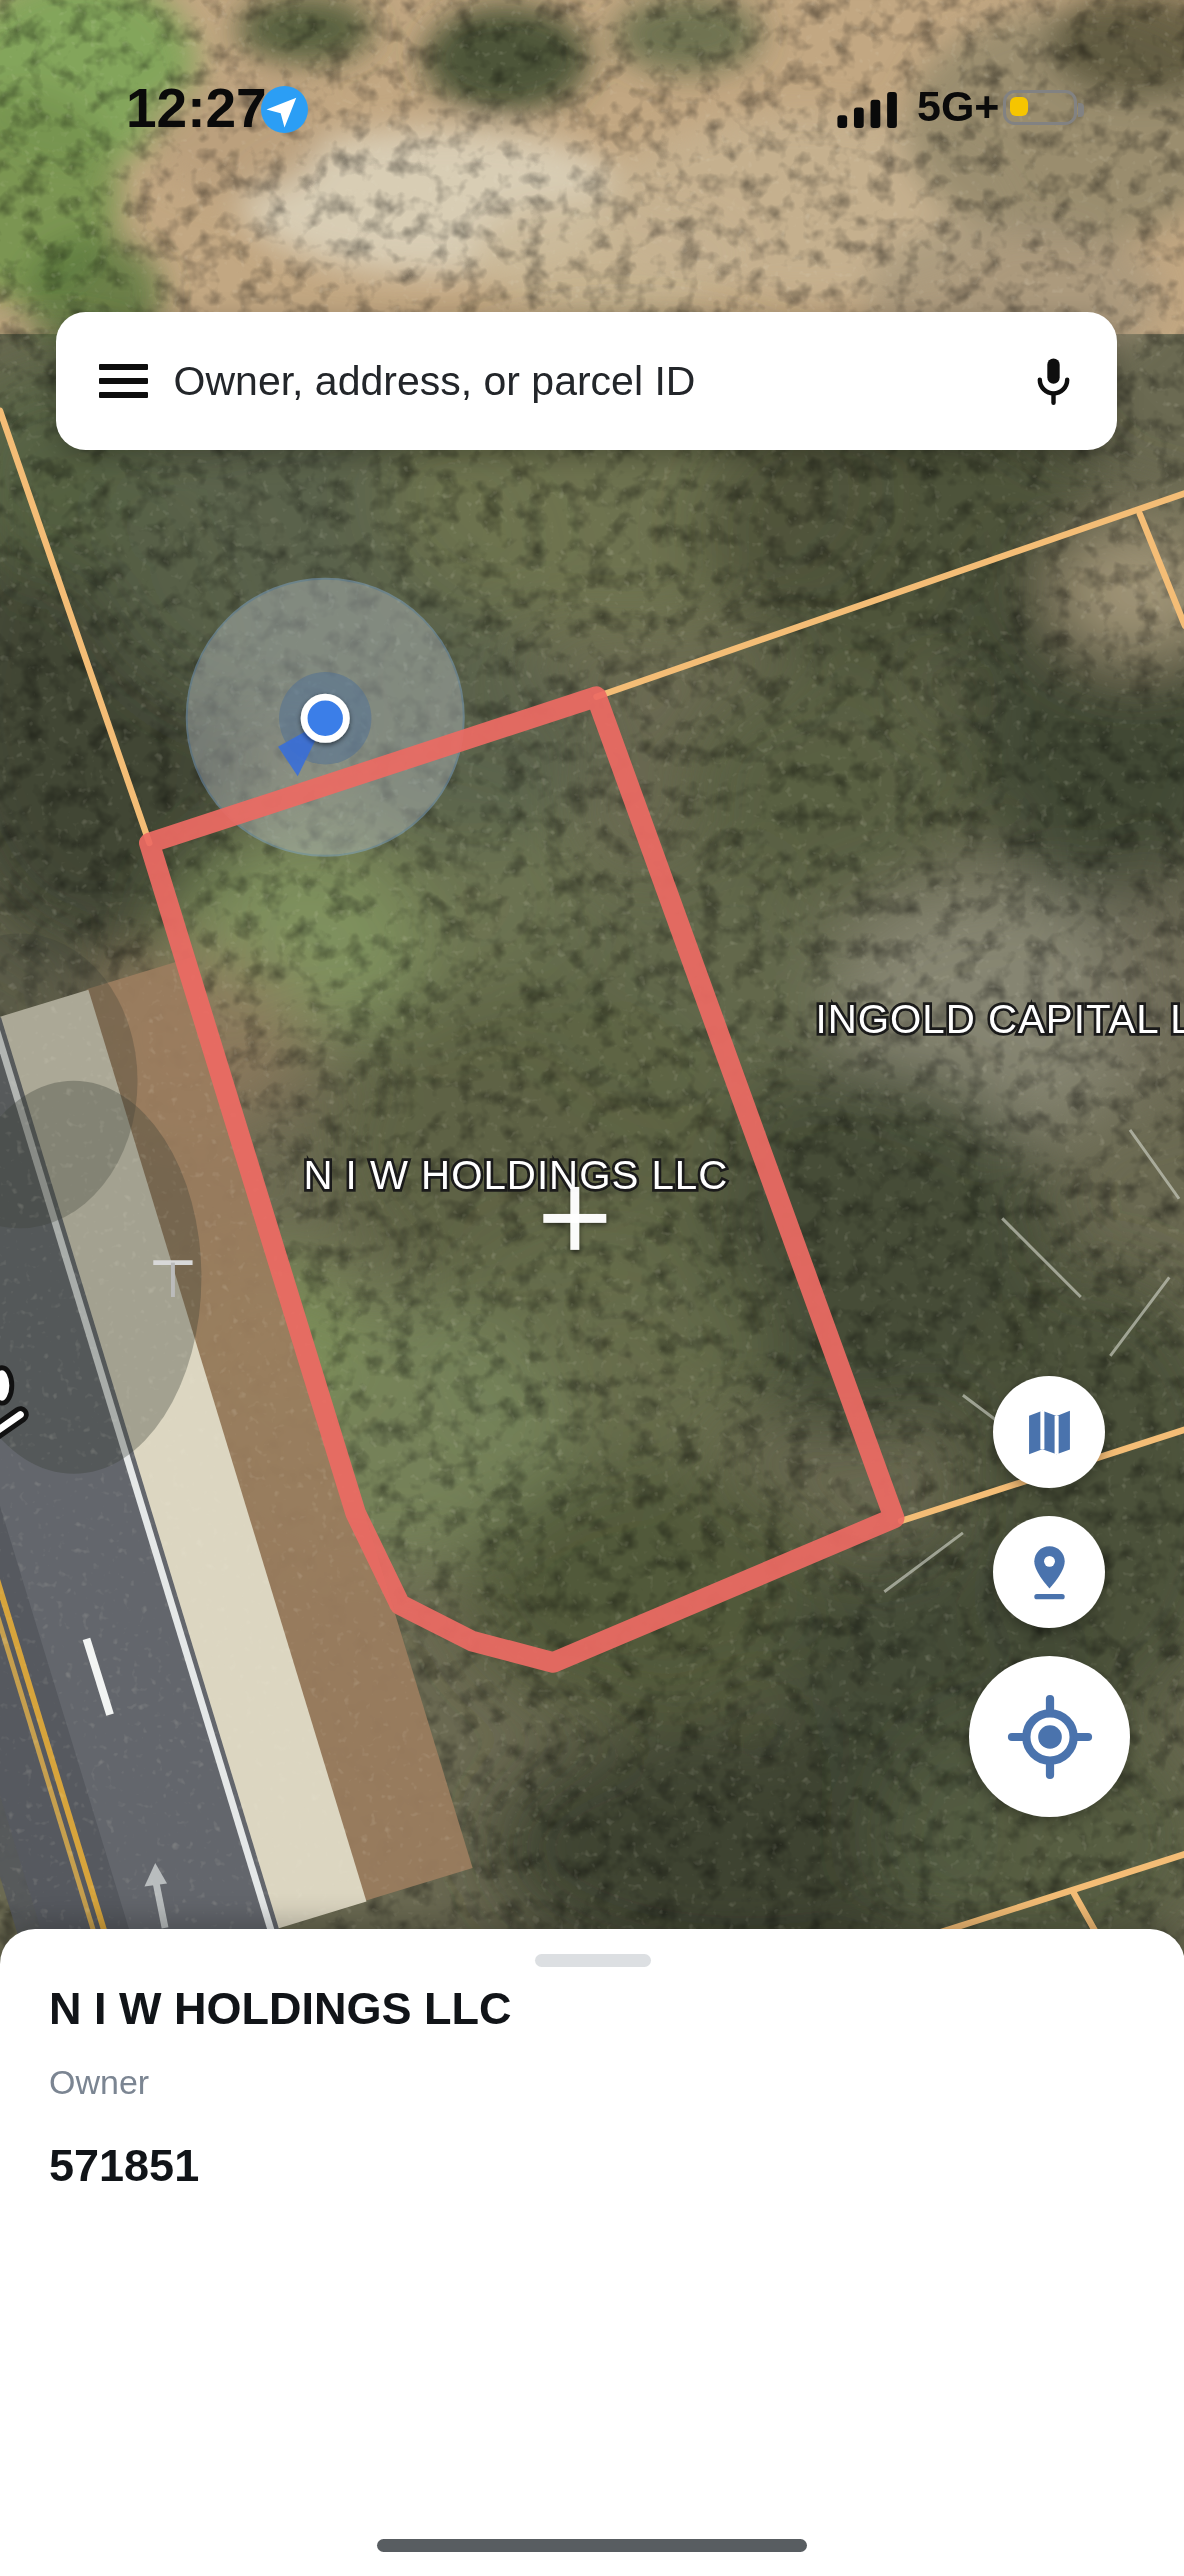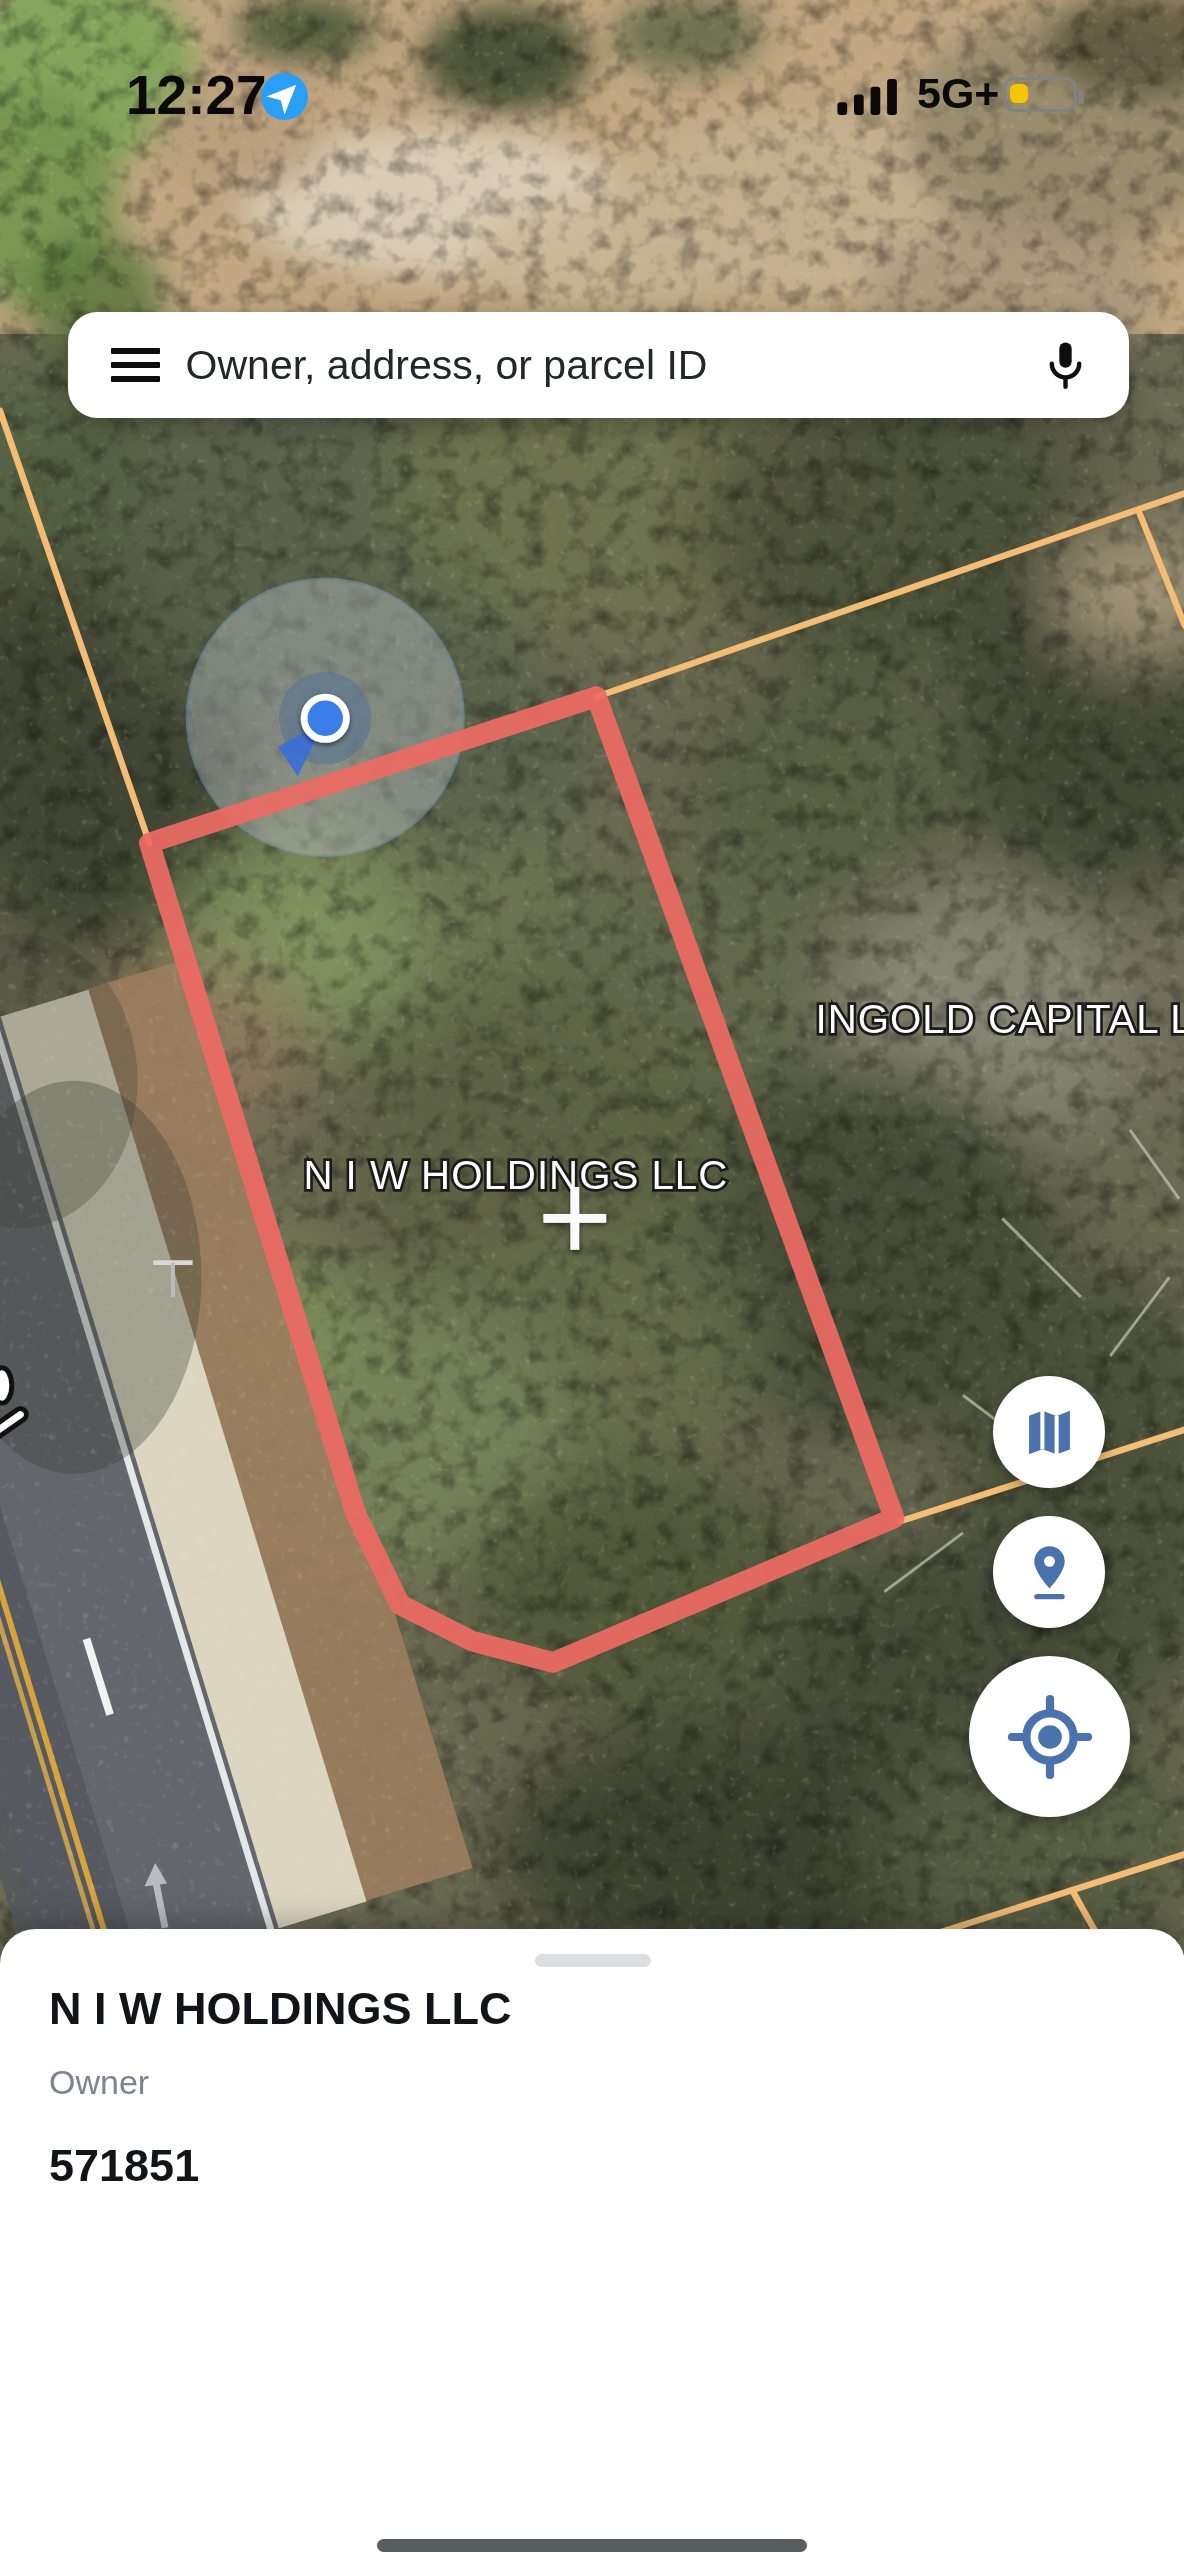--- a/index.html
+++ b/index.html
@@ -3,32 +3,32 @@
 <meta charset="utf-8">
 <style>
   html,body{margin:0;padding:0;background:#222;}
   .screen{
     position:relative;width:1185px;height:2576px;overflow:hidden;
     font-family:"Liberation Sans",sans-serif;background:#6b6a52;
   }
   .screen svg.mapbg{position:absolute;inset:0;display:block;}
 
   
-  .status-bar{position:absolute;left:0;top:0;width:1183px;height:128px;z-index:12;}
+  .status-bar{position:absolute;left:0;top:13px;width:1183px;height:128px;z-index:12;}
   .time{position:absolute;left:126px;top:63px;font-size:55px;font-weight:700;color:#0a0a0a;letter-spacing:0px;}
   .loc-arrow{position:absolute;left:260px;top:72px;width:49px;height:49px;}
   .sig{position:absolute;left:837px;top:77px;}
   .net{position:absolute;left:917px;top:69px;font-size:43px;font-weight:600;color:#0a0a0a;}
   .battery{position:absolute;left:1003px;top:77px;width:74px;height:35px;border:3.9px solid #828282;border-radius:11.8px;box-sizing:border-box;}
   .battery .fill{position:absolute;left:3.9px;top:3.9px;width:17.7px;height:19.6px;border-radius:5.9px;background:#f6c500;}
   .battery .nub{position:absolute;right:-9.8px;top:9.8px;width:5.9px;height:13.8px;background:#828282;border-radius:0 3.9px 3.9px 0;}
 
   
   .search-bar{
-    position:absolute;left:68px;top:312px;width:1061px;height:106px;background:#fff;
+    position:absolute;left:56px;top:312px;width:1061px;height:138px;background:#fff;
     border-radius:29.5px;z-index:12;box-shadow:0 7.9px 25.5px rgba(0,0,0,.28);
     display:flex;align-items:center;
   }
   .hamburger{width:49px;margin-left:43px;cursor:pointer;}
   .hamburger span{display:block;height:5.9px;background:#0d0d0d;border-radius:1px;margin:7.9px 0;}
   .search-input{
     flex:1;margin-left:23.6px;border:none;outline:none;font-family:"Liberation Sans",sans-serif;
     font-size:41px;color:#1b1e22;background:transparent;min-width:0;
   }
   .search-input::placeholder{color:#23262a;opacity:1;}

